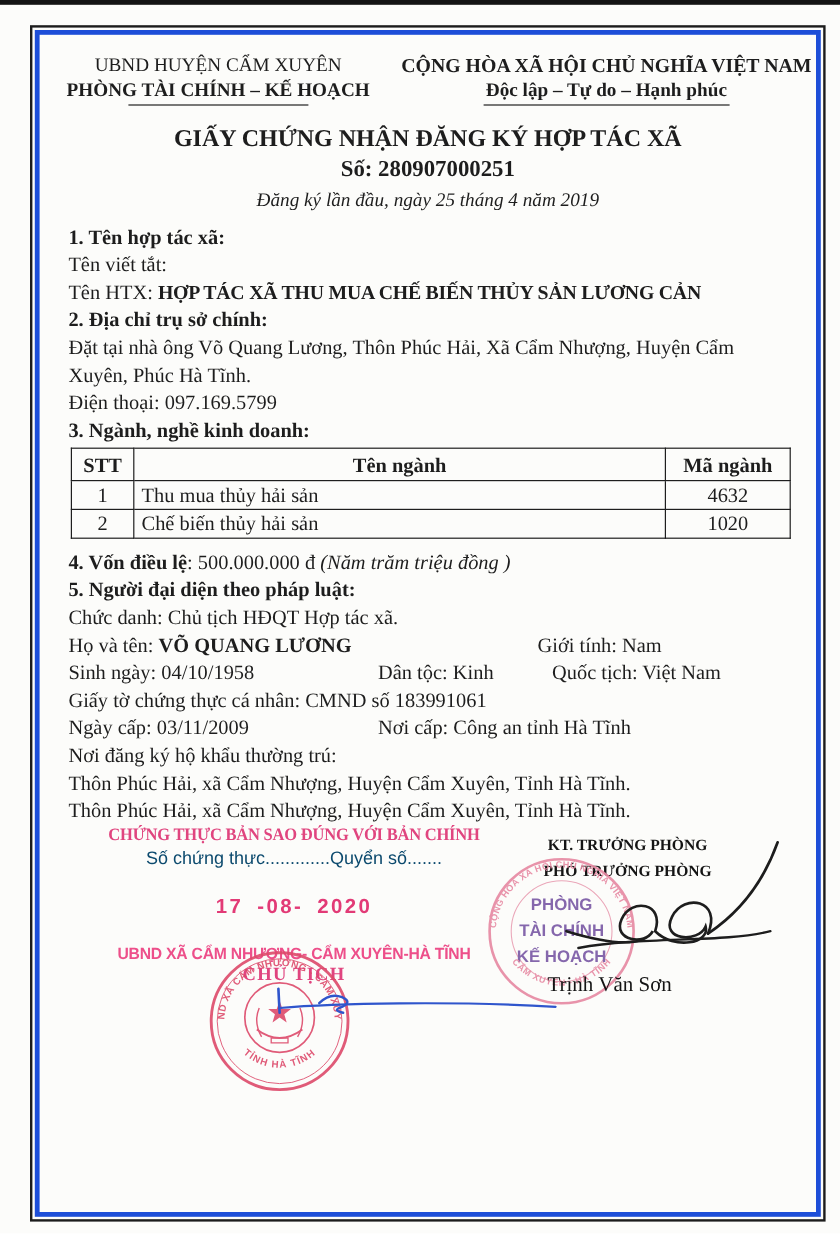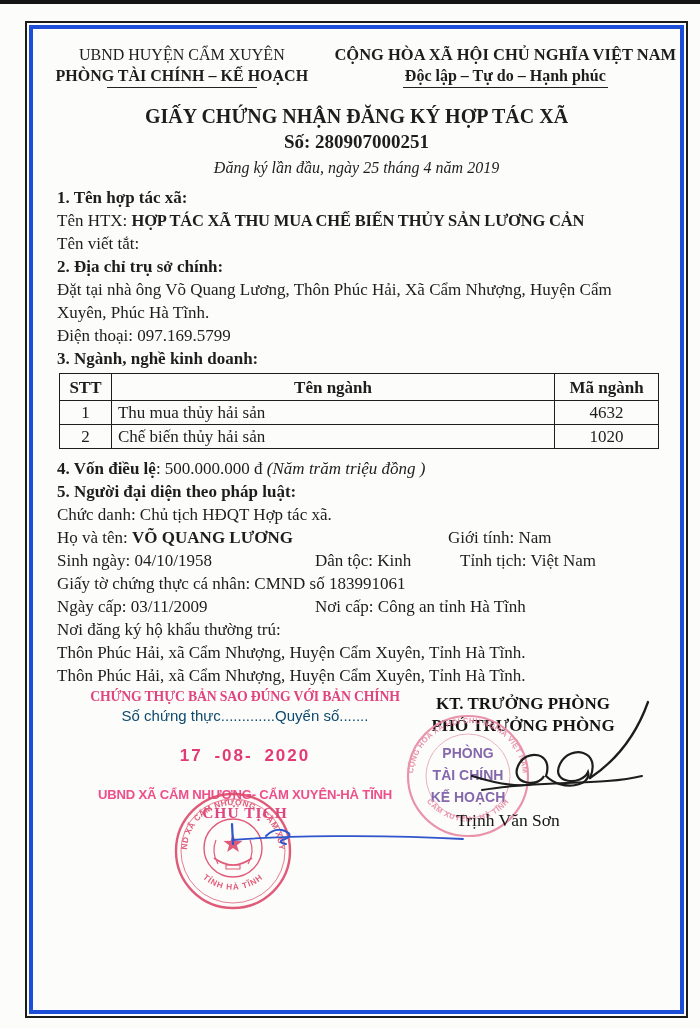--- a/index.html
+++ b/index.html
@@ -51,21 +51,21 @@
   .cert-l1{font-size:14.5px;font-weight:bold;color:#e0457f;transform:scaleX(.95);letter-spacing:-0.2px;}
   .cert-l2{font-size:15px;color:#0c4a6e;font-family:"Liberation Sans","DejaVu Sans",sans-serif;margin-top:2px;}
   .cert-date{font-size:17px;font-weight:bold;color:#e23a76;font-family:"Liberation Sans","DejaVu Sans",sans-serif;letter-spacing:2px;word-spacing:5px;margin-top:22px;}
   .cert-org{font-size:13.5px;font-weight:bold;color:#ed4f8a;font-family:"Liberation Sans","DejaVu Sans",sans-serif;transform:scaleX(.97);margin-top:21px;letter-spacing:-0.2px;}
   .cert-title{font-size:15.5px;font-weight:bold;color:#e0447f;margin-top:2px;letter-spacing:1px;}
   .cert-signer{position:absolute;left:110px;top:200px;width:330px;font-size:19px;color:#ee639c;z-index:6;}
   .red-stamp{position:absolute;left:170px;top:104px;z-index:2;opacity:.9;}
   .blue-sig{position:absolute;left:208px;top:132px;z-index:5;}
 
   .appr-block{position:absolute;left:398px;top:9px;width:250px;text-align:center;}
-  .appr-l1,.appr-l2{font-size:17px;font-weight:bold;color:#141414;line-height:22px;}
+  .appr-l1,.appr-l2{font-size:13px;font-weight:bold;color:#141414;line-height:22px;}
   .purple-stamp{position:absolute;left:400px;top:24px;z-index:2;opacity:.92;}
   .black-sig{position:absolute;left:442px;top:8px;z-index:5;}
   .appr-signer{position:absolute;left:398px;top:126px;width:220px;text-align:center;font-size:17.5px;font-weight:normal;color:#141414;z-index:6;}
 </style>
 </head>
 <body>
 
 <div class="page">
   <div class="scan-top-band"></div>
 
@@ -87,25 +87,25 @@
 
       <div class="title-block">
         <div class="doc-title">GIẤY CHỨNG NHẬN ĐĂNG KÝ HỢP TÁC XÃ</div>
         <div class="doc-number">Số: 280907000251</div>
         <div class="doc-regdate">Đăng ký lần đầu, ngày 25 tháng 4 năm 2019</div>
       </div>
 
       <div class="content">
 
         <div class="row bold">1. Tên hợp tác xã:</div>
+        <div class="row">Tên viết tắt:</div>
         <div class="row">
           <span>Tên HTX:</span>
           <span class="htx-name">HỢP TÁC XÃ THU MUA CHẾ BIẾN THỦY SẢN LƯƠNG CẢN</span>
         </div>
-        <div class="row">Tên viết tắt:</div>
 
         <div class="row bold">2.  Địa chỉ trụ sở chính:</div>
         <div class="row">Đặt tại nhà ông Võ Quang Lương, Thôn Phúc Hải, Xã Cẩm Nhượng, Huyện Cẩm</div>
         <div class="row">Xuyên, Phúc Hà Tĩnh.</div>
         <div class="row">Điện thoại: 097.169.5799</div>
 
         <div class="row bold">3.  Ngành, nghề kinh doanh:</div>
 
         <table class="biz">
           <colgroup>
@@ -138,21 +138,21 @@
 
         <div class="row bold">5. Người đại diện theo pháp luật:</div>
         <div class="row">Chức danh: Chủ tịch HĐQT Hợp tác xã.</div>
         <div class="row">
           <span>Họ và tên: </span><span class="bold">VÕ QUANG LƯƠNG</span>
           <span class="abs1">Giới tính: Nam</span>
         </div>
         <div class="row">
           <span>Sinh ngày: 04/10/1958</span>
           <span class="abs2">Dân tộc: Kinh</span>
-          <span class="abs3">Tỉnh tịch: Việt Nam</span>
+          <span class="abs3">Quốc tịch: Việt Nam</span>
         </div>
         <div class="row">Giấy tờ chứng thực cá nhân: CMND số 183991061</div>
         <div class="row">
           <span>Ngày cấp: 03/11/2009</span>
           <span class="abs2">Nơi cấp: Công an tỉnh Hà Tĩnh</span>
         </div>
         <div class="row">Nơi đăng ký hộ khẩu thường trú:</div>
         <div class="row">Thôn Phúc Hải, xã Cẩm Nhượng, Huyện Cẩm Xuyên, Tỉnh Hà Tĩnh.</div>
         <div class="row">Thôn Phúc Hải, xã Cẩm Nhượng, Huyện Cẩm Xuyên, Tỉnh Hà Tĩnh.</div>
       </div>

